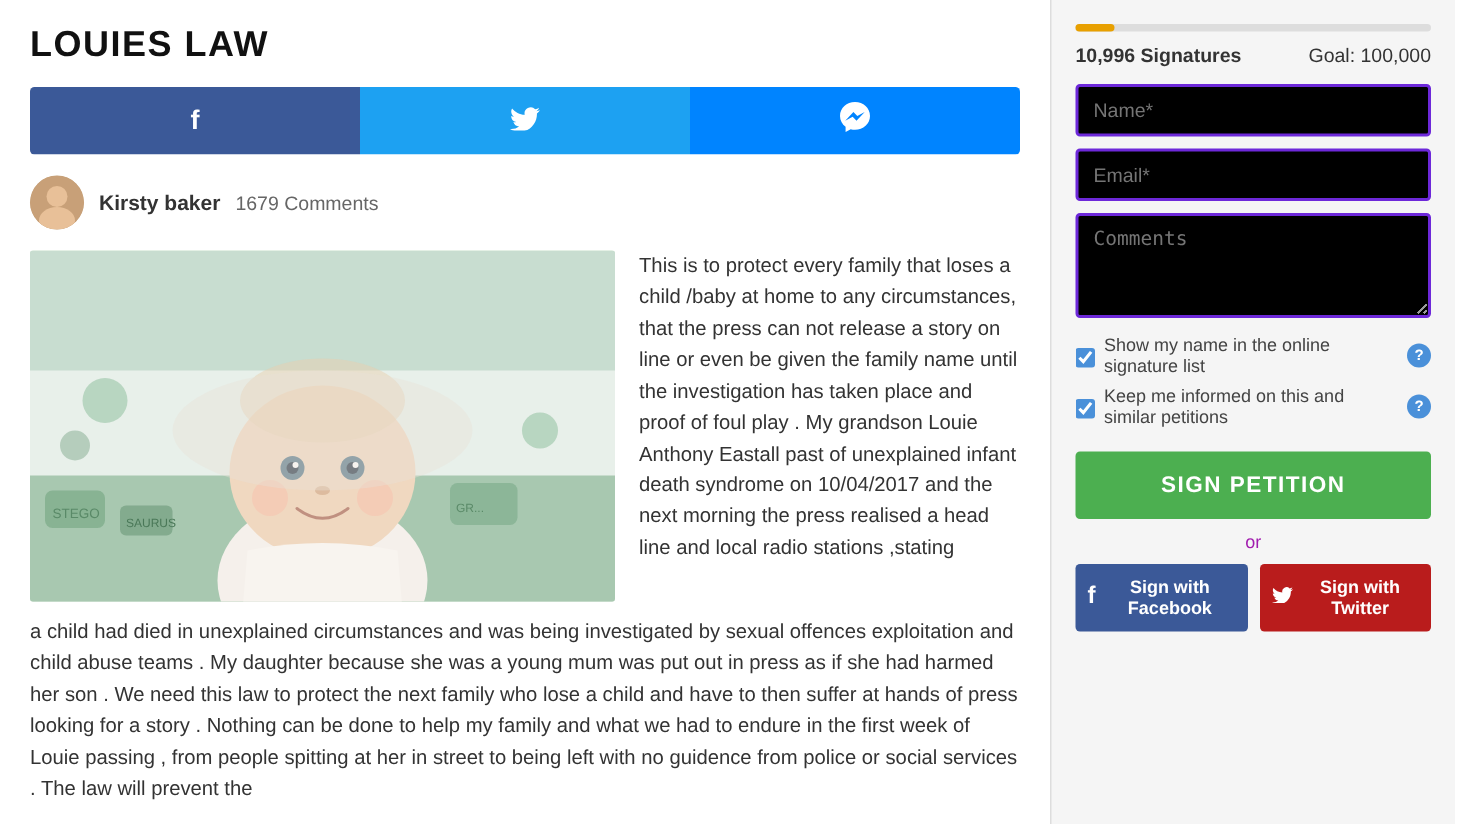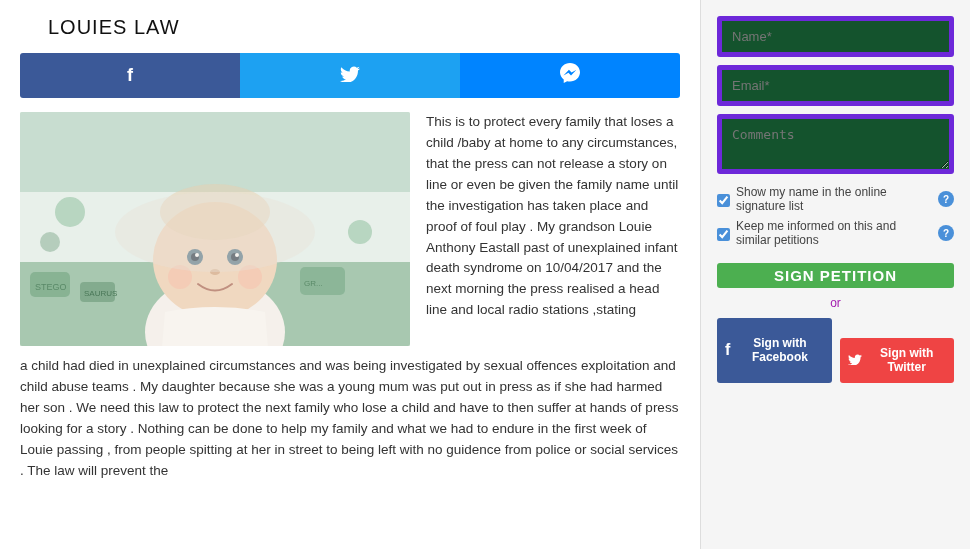--- a/index.html
+++ b/index.html
@@ -6,27 +6,26 @@
     body { font-family: Arial, sans-serif; font-size: 14px; color: #333; background: #fff; display: flex; width: 976px; min-height: 549px; }
 
     
     .main-content {
       flex: 1;
       padding: 16px 20px;
       max-width: 700px;
     }
 
     .page-title {
-      font-size: 20px;
-      font-weight: 400;
+      font-size: 24px;
+      font-weight: 700;
       letter-spacing: 1px;
       color: #111;
       margin-bottom: 14px;
       text-transform: uppercase;
-      margin-left: 28px;
     }
 
     
     .social-bar {
       display: flex;
       margin-bottom: 14px;
       border-radius: 3px;
       overflow: hidden;
     }
     .social-btn {
@@ -137,30 +136,30 @@
       font-weight: 900;
       letter-spacing: 0.5px;
       color: #222;
       margin-bottom: 10px;
       text-transform: uppercase;
     }
 
     .form-field {
       width: 100%;
       padding: 8px 10px;
-      border: 5px solid #6d28d9;
+      border: 2px solid #6d28d9;
       border-radius: 3px;
       font-size: 13px;
       margin-bottom: 8px;
-      background: #14532d;
+      background: #000000;
       color: #999;
     }
 
     textarea.form-field {
-      height: 60px;
+      height: 70px;
       resize: vertical;
     }
 
     .checkbox-row {
       display: flex;
       align-items: center;
       gap: 6px;
       margin-bottom: 6px;
       font-size: 12px;
       color: #444;
@@ -180,21 +179,21 @@
       color: white;
       font-size: 10px;
       font-weight: bold;
       margin-left: 4px;
       cursor: pointer;
       flex-shrink: 0;
     }
 
     .sign-petition-btn {
       width: 100%;
-      padding: 4px;
+      padding: 14px;
       background: #4caf50;
       color: white;
       font-size: 15px;
       font-weight: 900;
       letter-spacing: 1px;
       border: none;
       border-radius: 3px;
       cursor: pointer;
       margin-top: 10px;
       margin-bottom: 8px;
@@ -220,21 +219,21 @@
       gap: 6px;
       padding: 8px;
       border: none;
       border-radius: 3px;
       cursor: pointer;
       font-size: 12px;
       font-weight: bold;
       color: white;
     }
     .social-sign-btn.facebook-sign { background: #3b5998; }
-    .social-sign-btn.twitter-sign { background: #ef4444; margin-top: 20px; }
+    .social-sign-btn.twitter-sign { background: #b91c1c; }
     .social-sign-btn .btn-icon { font-size: 16px; }
     .social-sign-btn .btn-text { font-size: 12px; font-weight: bold; line-height: 1.2; }
   </style>
 </head>
 <body>
 
 <div class="main-content">
   <h1 class="page-title">LOUIES LAW</h1>
 
   <div class="social-bar">
@@ -250,20 +249,31 @@
     </button>
     <button class="social-btn messenger">
       <span>
         <svg width="20" height="20" viewBox="0 0 24 24" fill="white">
             <path d="M12 0C5.373 0 0 4.975 0 11.111c0 3.497 1.745 6.616 4.472 8.652V24l4.086-2.242c1.09.301 2.246.464 3.442.464 6.627 0 12-4.975 12-11.111C24 4.975 18.627 0 12 0zm1.191 14.963l-3.055-3.26-5.963 3.26L10.732 8l3.131 3.259L19.752 8l-6.561 6.963z"></path>
           </svg>
       </span>
     </button>
   </div>
 
+  <div class="author-row">
+    <div class="author-avatar">
+      <svg width="36" height="36" viewBox="0 0 36 36">
+        <circle cx="18" cy="18" r="18" fill="#c8a078"></circle>
+        <circle cx="18" cy="14" r="7" fill="#e8c098"></circle>
+        <ellipse cx="18" cy="30" rx="12" ry="9" fill="#e8c098"></ellipse>
+      </svg>
+    </div>
+    <span class="author-name">Kirsty baker</span>
+    <span class="comments-count">1679 Comments</span>
+  </div>
 
   <div class="article-body">
     <div class="article-image">
       
       <svg width="390" height="300" viewBox="0 0 390 300" xmlns="http://www.w3.org/2000/svg">
 
         <rect width="390" height="300" fill="#c8ddd0"></rect>
 
         <rect x="0" y="80" width="390" height="220" fill="#e8f0ea"></rect>
 
@@ -307,20 +317,29 @@
     </div>
     <div style="flex:1;">
       <p class="article-text">This is to protect every family that loses a child /baby at home to any circumstances, that the press can not release a story on line or even be given the family name until the investigation has taken place and proof of foul play . My grandson Louie Anthony Eastall past of unexplained infant death syndrome on 10/04/2017 and the next morning the press realised a head line and local radio stations ,stating</p>
     </div>
   </div>
   <p class="full-text">a child had died in unexplained circumstances and was being investigated by sexual offences exploitation and child abuse teams . My daughter because she was a young mum was put out in press as if she had harmed her son . We need this law to protect the next family who lose a child and have to then suffer at hands of press looking for a story . Nothing can be done to help my family and what we had to endure in the first week of Louie passing , from people spitting at her in street to being left with no guidence from police or social services . The law will prevent the</p>
 </div>
 
 <div class="sidebar">
 
+  <div class="signature-progress">
+    <div class="progress-bar-bg">
+      <div class="progress-bar-fill"></div>
+    </div>
+    <div class="progress-labels">
+      <span class="signatures-count">10,996 Signatures</span>
+      <span class="goal-count">Goal: 100,000</span>
+    </div>
+  </div>
 
   <div>
 
     <input type="text" class="form-field" placeholder="Name*" style="">
     <input type="email" class="form-field" placeholder="Email*" style="">
     <textarea class="form-field" placeholder="Comments" style=""></textarea>
 
     <div class="checkbox-row">
       <input type="checkbox" checked="" style="">
       <span>Show my name in the online signature list</span>

